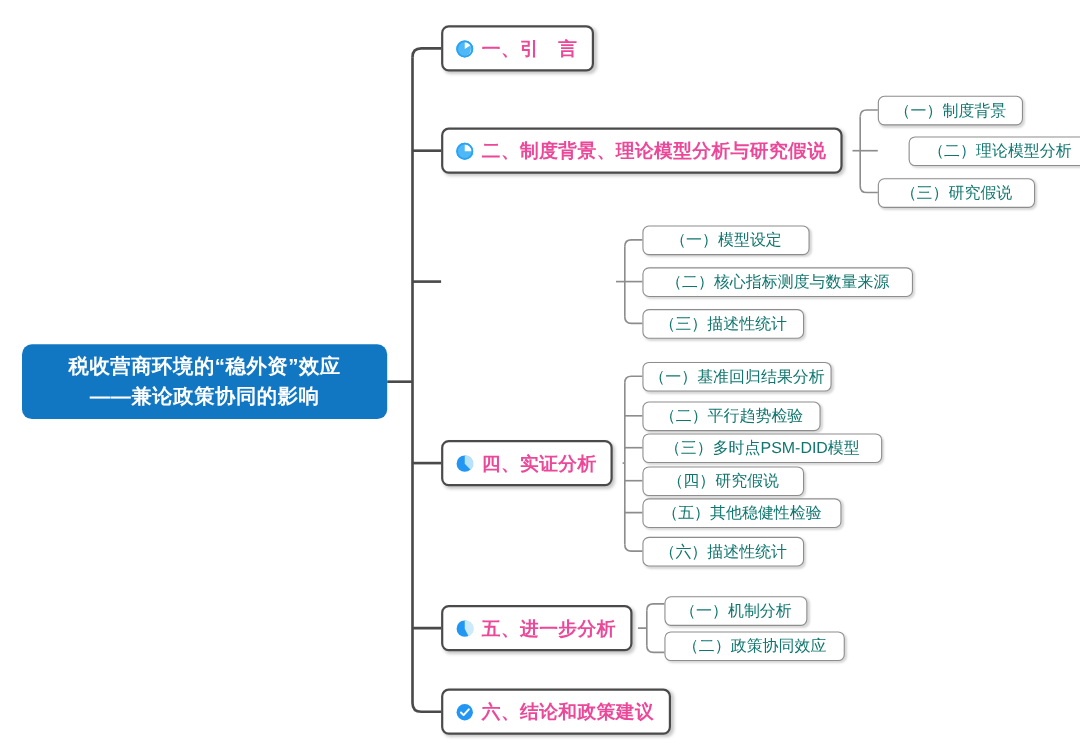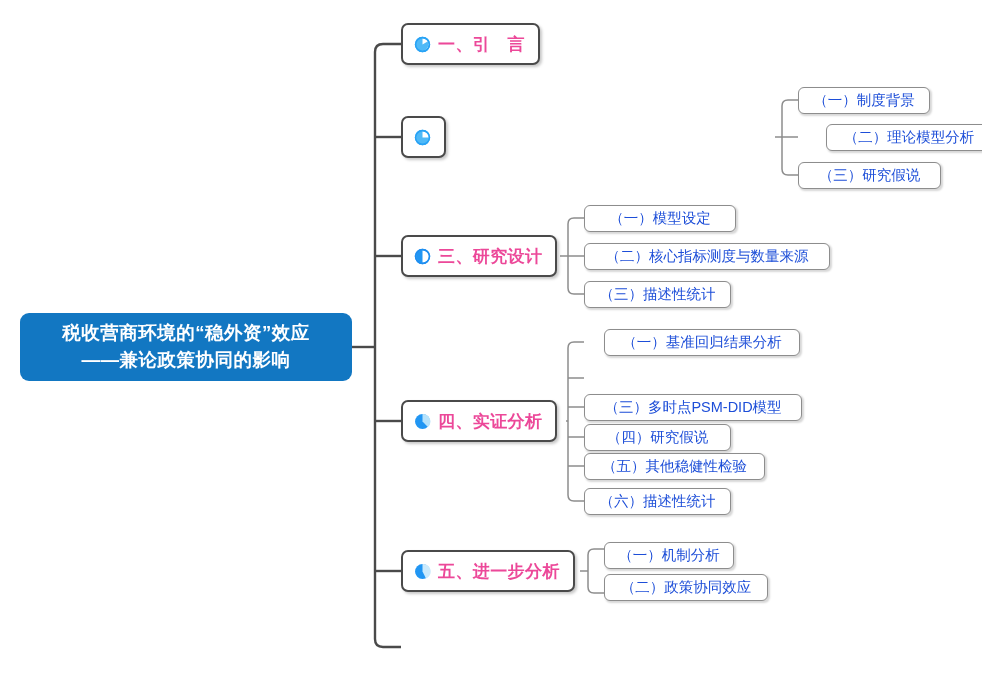--- a/index.html
+++ b/index.html
@@ -77,21 +77,21 @@
     position: absolute;
     box-sizing: border-box;
     background: #ffffff;
     border: 1.4px solid #8d8d8d;
     border-radius: 6px;
     box-shadow: 1.5px 1.5px 2px rgba(0,0,0,0.16);
     display: flex;
     align-items: center;
     justify-content: center;
     height: 27px;
-    color: #1d4ed8;
+    color: #0f766e;
     font-weight: normal;
     font-size: 14.5px;
     white-space: pre;
     padding: 0 9px;
   }
 
   
   .pie-icon {
     width: 17px;
     height: 17px;
@@ -159,58 +159,58 @@
     <span class="l1-label">一、引　言</span>
   </div>
 
   <div class="l1-node" style="left:401px; top:116px;">
     <svg class="pie-icon" viewBox="0 0 32 32">
       <circle cx="16" cy="16" r="13" fill="#ffffff" stroke="#29a3f5" stroke-width="3"></circle>
       <path d="M16,16 L16,4 A12,12 0 0 1 28,16 Z" fill="#ffffff"></path>
       <path d="M16,16 L28,16 A12,12 0 1 1 16,4 Z" fill="#4fb9f7"></path>
       <circle cx="16" cy="16" r="13" fill="none" stroke="#29a3f5" stroke-width="3"></circle>
     </svg>
-  </div>
-
-  <div class="l1-node" style="left:401px; top:235px;">
-    <svg class="pie-icon" viewBox="0 0 32 32">
-      <circle cx="16" cy="16" r="13" fill="#ffffff" stroke="#1e8ef0" stroke-width="3"></circle>
-      <path d="M16,16 L16,4 A12,12 0 0 1 16,28 Z" fill="#ffffff"></path>
-      <path d="M16,16 L16,28 A12,12 0 0 1 16,4 Z" fill="#2196f3"></path>
-      <circle cx="16" cy="16" r="13" fill="none" stroke="#1e8ef0" stroke-width="3"></circle>
-    </svg>
-    <span class="l1-label">三、研究设计</span>
-  </div>
+    <span class="l1-label">二、制度背景、理论模型分析与研究假说</span>
+  </div>
+
 
   <div class="l1-node" style="left:401px; top:400px;">
     <svg class="pie-icon" viewBox="0 0 32 32">
       <circle cx="16" cy="16" r="14" fill="#2196f3"></circle>
       <path d="M16,16 L16,2 A14,14 0 0 1 26,26.5 Z" fill="#b6e2fb"></path>
     </svg>
     <span class="l1-label">四、实证分析</span>
   </div>
 
   <div class="l1-node" style="left:401px; top:550px;">
     <svg class="pie-icon" viewBox="0 0 32 32">
       <circle cx="16" cy="16" r="14" fill="#2196f3"></circle>
       <path d="M16,16 L16,2 A14,14 0 0 1 22.5,29 Z" fill="#cbeafc"></path>
     </svg>
     <span class="l1-label">五、进一步分析</span>
   </div>
 
+  <div class="l1-node" style="left:401px; top:626px;">
+    <svg class="pie-icon" viewBox="0 0 32 32">
+      <circle cx="16" cy="16" r="14" fill="#2196f3"></circle>
+      <path d="M9.5,16.5 L14,21 L23,11" fill="none" stroke="#ffffff" stroke-width="3.4" stroke-linecap="round" stroke-linejoin="round"></path>
+    </svg>
+    <span class="l1-label">六、结论和政策建议</span>
+  </div>
 
   <div class="l2-node" style="left:798px; top:87px; width:132px;">（一）制度背景</div>
   <div class="l2-node" style="left:826px; top:124px; width:166px;">（二）理论模型分析</div>
   <div class="l2-node" style="left:798px; top:162px; width:143px;">（三）研究假说</div>
 
   <div class="l2-node" style="left:584px; top:205px; width:152px;text-align:center;">（一）模型设定</div>
   <div class="l2-node" style="left:584px; top:243px; width:246px;">（二）核心指标测度与数量来源</div>
   <div class="l2-node" style="left:584px; top:281px; width:147px;">（三）描述性统计</div>
 
-  <div class="l2-node" style="left:604px; top:329px; width:196px;">（一）基准回归结果分析</div>
+  <div class="l2-node" style="left:584px; top:329px; width:172px;">（一）基准回归结果分析</div>
+  <div class="l2-node" style="left:584px; top:365px; width:162px;">（二）平行趋势检验</div>
   <div class="l2-node" style="left:584px; top:394px; width:218px;">（三）多时点PSM-DID模型</div>
   <div class="l2-node" style="left:584px; top:424px; width:147px;">（四）研究假说</div>
   <div class="l2-node" style="left:584px; top:453px; width:181px;">（五）其他稳健性检验</div>
   <div class="l2-node" style="left:584px; top:488px; width:147px;">（六）描述性统计</div>
 
   <div class="l2-node" style="left:604px; top:542px; width:130px;">（一）机制分析</div>
   <div class="l2-node" style="left:604px; top:574px; width:164px;">（二）政策协同效应</div>
 
 </div>
 

